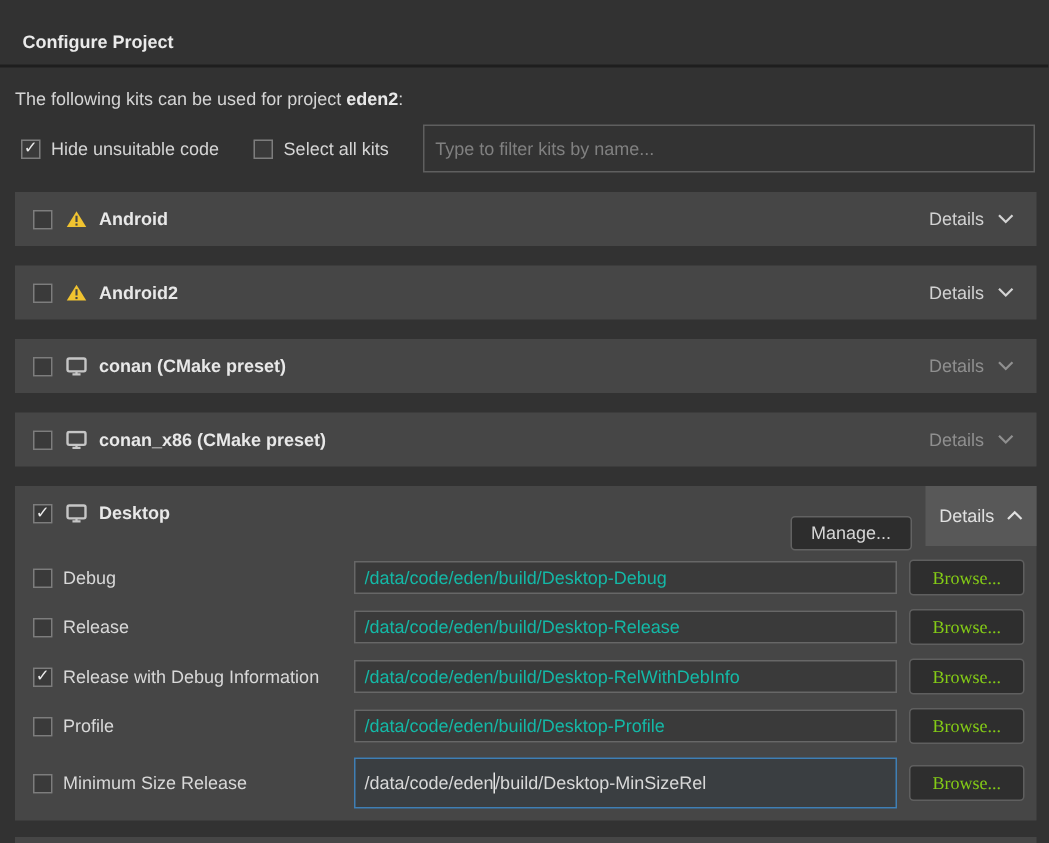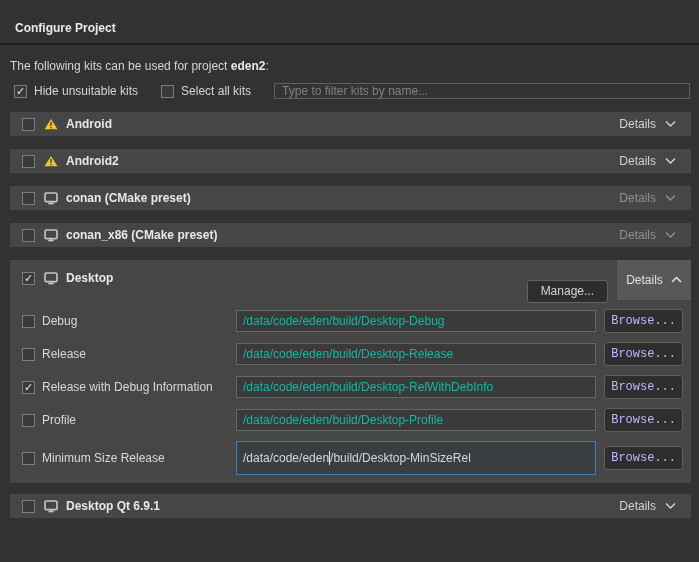--- a/index.html
+++ b/index.html
@@ -30,31 +30,31 @@
     width:13px; height:13px; flex:0 0 13px;
     border:1px solid #7d7d7d; background:#3a3a3a;
     display:flex; align-items:center; justify-content:center;
     font-size:11px; line-height:11px; color:#ececec;
   }
   .checkbox .mark { display:none; }
   .checkbox.checked .mark { display:block; }
   .cb-text { margin-left:7px; }
 
   .filter-input {
-    flex:1; height:16px;
+    flex:1; height:32px;
     background:#333333; border:1px solid #5f5f5f;
     color:#cfcfcf; padding:0 7px; font-size:12px;
     font-family:"Liberation Sans", sans-serif;
     outline:none;
   }
   .filter-input::placeholder { color:#808080; opacity:1; }
 
   .kit-row {
     background:#464646;
-    height:24px; margin:13px 8px 0 10px;
+    height:36px; margin:13px 8px 0 10px;
     display:flex; align-items:center;
     padding-left:12px;
   }
   .kit-row:first-of-type { margin-top:10px; }
   .kit-icon { margin-left:9px; display:flex; align-items:center; }
   .kit-name { margin-left:8px; font-weight:bold; color:#e8e8e8; }
   .details-btn {
     margin-left:auto; padding-right:15px;
     display:flex; align-items:center;
     color:#d2d2d2; cursor:default;
@@ -100,23 +100,22 @@
   .cfg-input-fake {
     flex:1; height:34px;
     background:#3a3e41; border:1px solid #3f7fb5;
     color:#d8d8d8; padding:0 6px; font-size:12px;
     display:flex; align-items:center; white-space:pre;
   }
   .caret { width:1px; height:14px; background:#e8e8e8; }
   .browse-btn {
     flex:0 0 77px; height:24px; margin-left:8px;
     background:#2e2e2e; border:1px solid #5f5f5f; border-radius:3px;
-    color:#c4b5fd; font-size:12px;
-    font-family:Liberation Mono, monospace;
-    text-align:right;
+    color:#84cc16; font-size:12px;
+    font-family:Liberation Serif, serif;
   }
 </style>
 </head>
 <body>
 
 <svg width="0" height="0" style="position:absolute">
   <defs>
     <g id="icon-warning">
       <path d="M7 0.9 L13.5 11.3 H0.5 Z" fill="#f0c330"></path>
       <rect x="6.3" y="3.8" width="1.4" height="4.2" fill="#454545"></rect>
@@ -141,21 +140,21 @@
   <h1 class="title">Configure Project</h1>
   <hr class="title-sep">
 
   <p class="intro"><span>The following kits can be used for project </span><b>eden2</b><span>:</span></p>
 
   <div class="filter-row">
     <label class="cb-label">
       <span class="checkbox checked">
           <span class="mark">✓</span>
         </span>
-      <span class="cb-text">Hide unsuitable kits</span>
+      <span class="cb-text">Hide unsuitable code</span>
     </label>
     <label class="cb-label">
       <span class="checkbox"></span>
       <span class="cb-text">Select all kits</span>
     </label>
     <input class="filter-input" type="text" placeholder="Type to filter kits by name..." style="">
   </div>
 
   <div class="kit-row">
     <span class="checkbox"></span>

